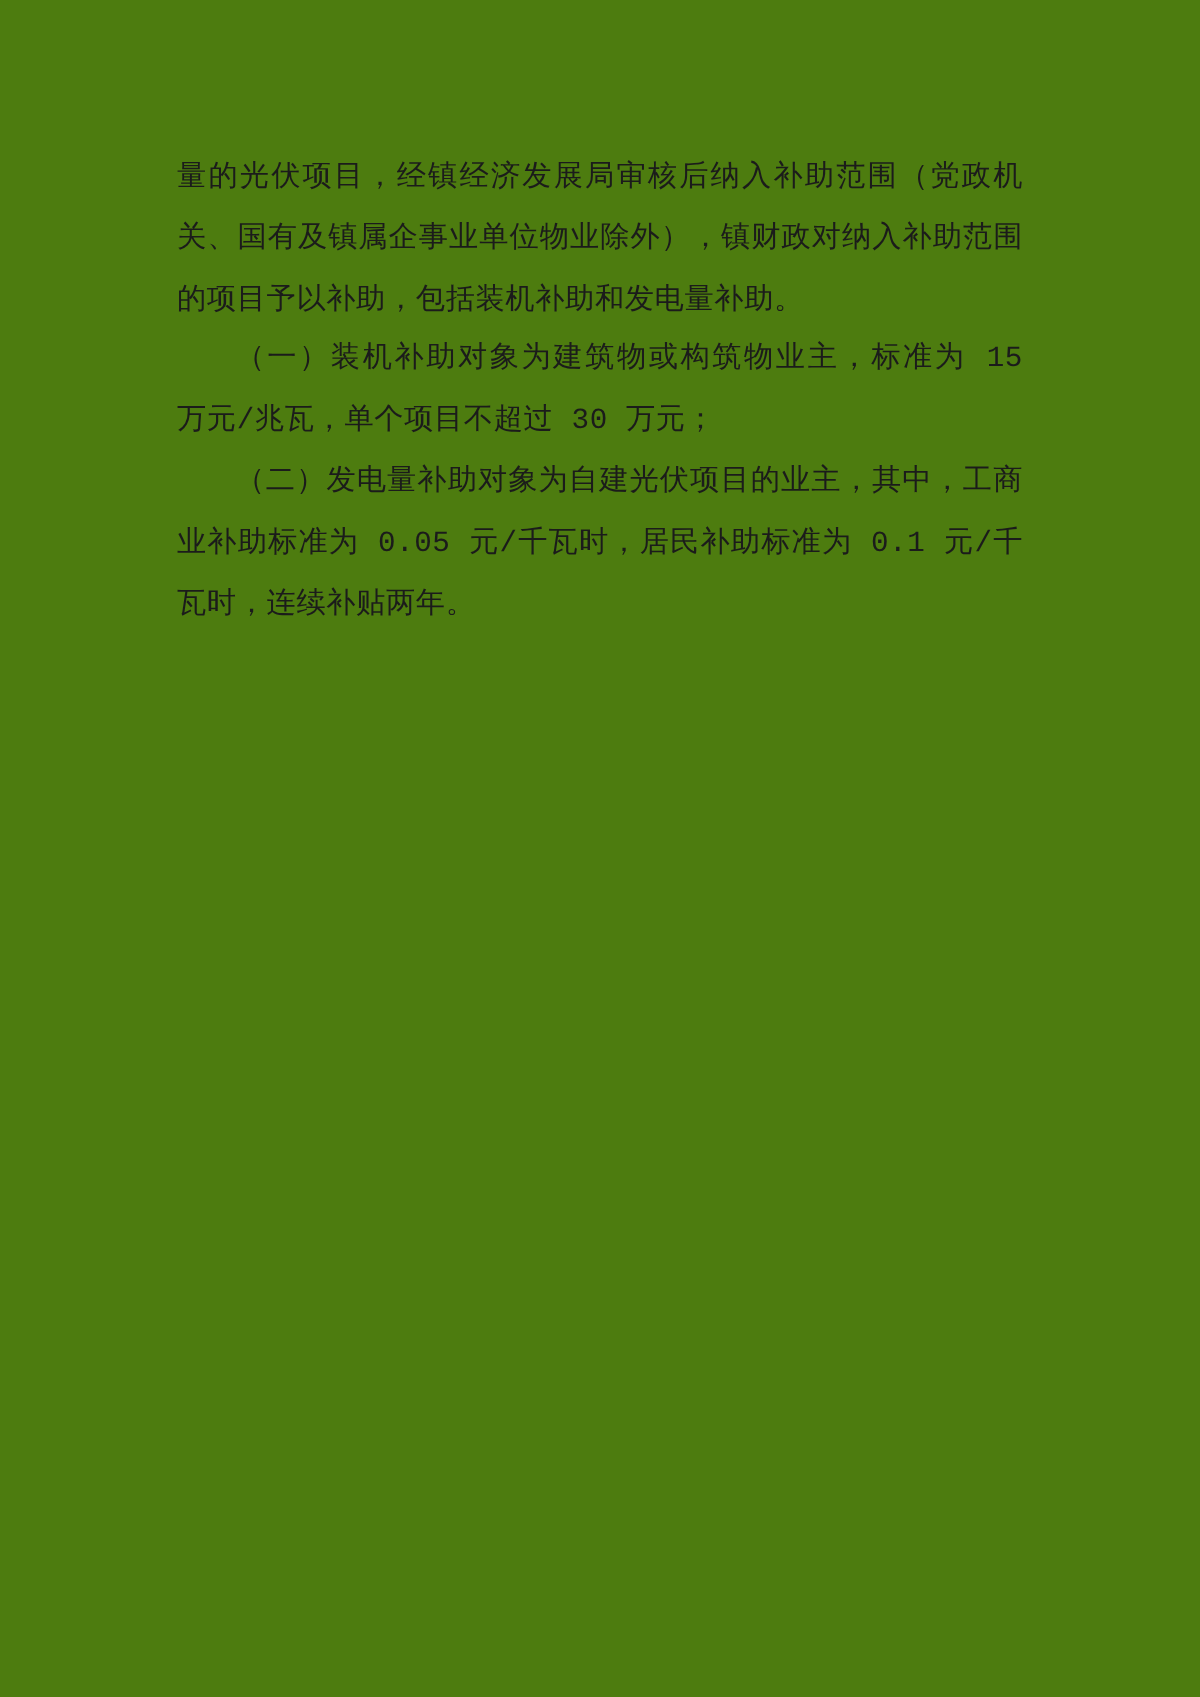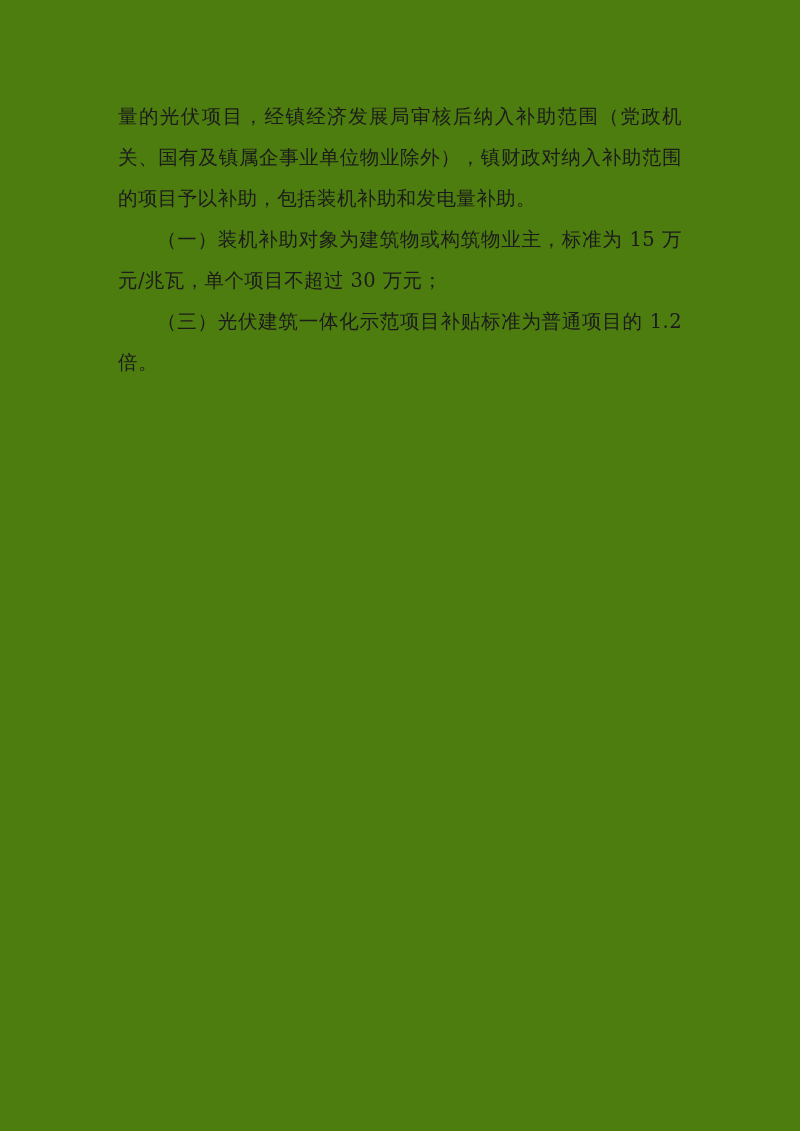--- a/index.html
+++ b/index.html
@@ -28,41 +28,42 @@
     text-align: justify;
     text-justify: inter-ideograph;
     letter-spacing: 0.4px;
   }
   .para {
     margin: 0 0 0 0;
     text-indent: 0;
   }
   .para.indent {
     text-indent: 2em;
+    font-family: Liberation Mono, monospace;
   }
   .para .bold {
     font-weight: bold;
     letter-spacing: 1px;
   }
 </style>
 </head>
 <body>
 
 <div class="page">
   <div class="doc-body">
 
     <p class="para">
       <span>量的光伏项目，经镇经济发展局审核后纳入补助范围（党政机关、国有及镇属企事业单位物业除外），镇财政对纳入补助范围的项目予以补助，包括装机补助和发电量补助。</span>
     </p>
 
     <p class="para indent">
       <span>（一）装机补助对象为建筑物或构筑物业主，标准为 15 万元/兆瓦，单个项目不超过 30 万元；</span>
     </p>
 
+    <p class="para indent">
+      <span>（二）发电量补助对象为自建光伏项目的业主，其中，工商业补助标准为 0.05 元/千瓦时，居民补助标准为 0.1 元/千瓦时，连续补贴两年。</span>
+    </p>
 
-    <p class="para indent">
-      <span>（三）光伏建筑一体化示范项目补贴标准为普通项目的 1.2 倍。</span>
-    </p>
 
 
 
   </div>
 </div>
 
 </body></html>

